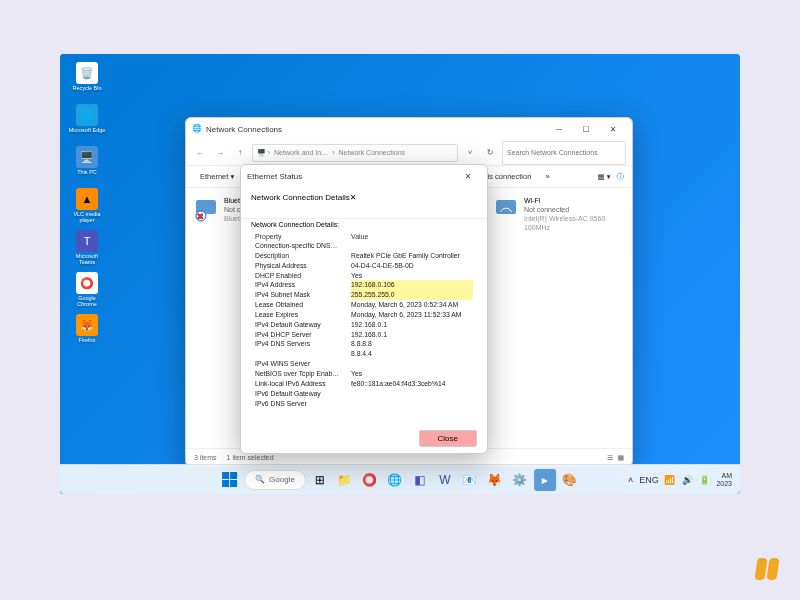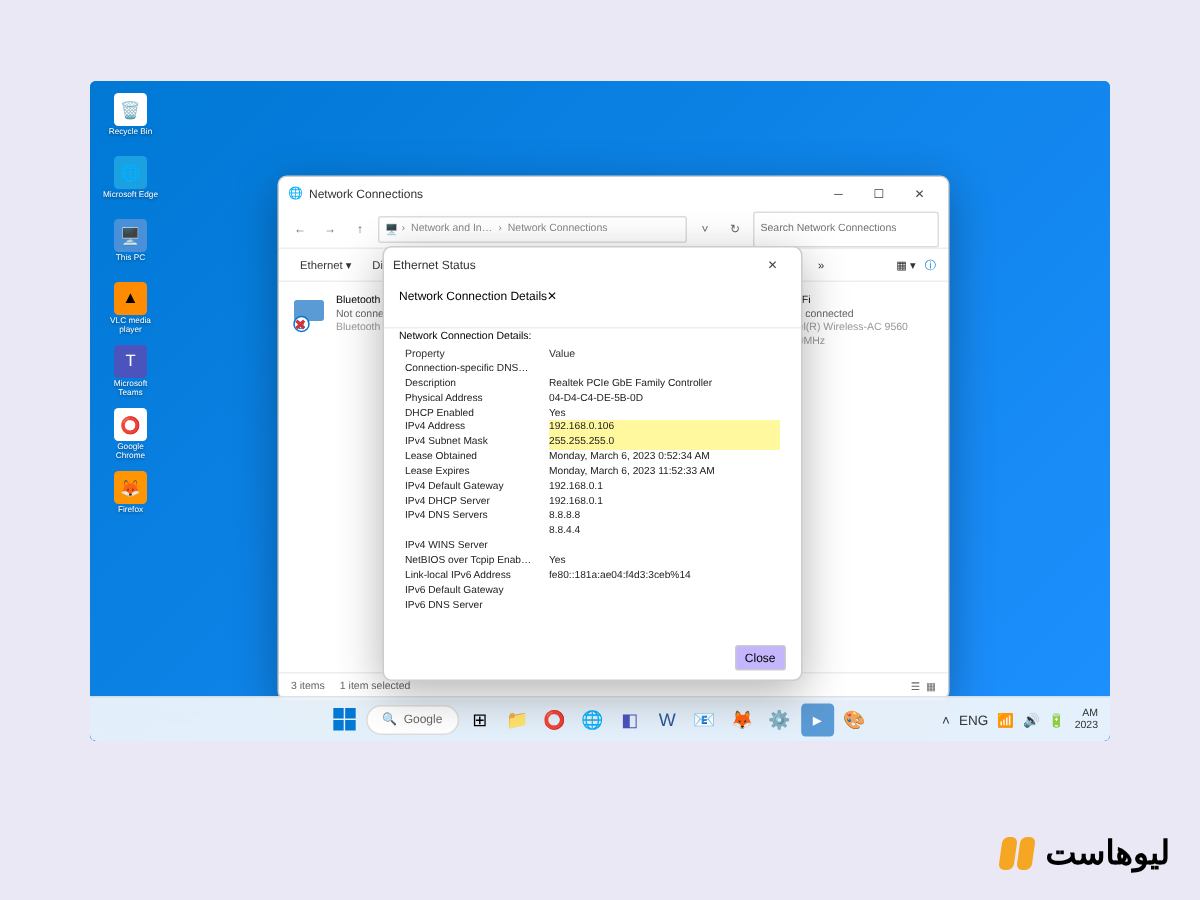--- a/index.html
+++ b/index.html
@@ -24,32 +24,32 @@
 .toolbar{height:22px;border-bottom:1px solid #eee;display:flex;align-items:center;padding:0 8px;gap:2px;font-size:7.5px;color:#333}
 .tbtn{padding:2px 6px;cursor:pointer;border-radius:2px}
 .tright{margin-left:auto;display:flex;align-items:center;gap:6px}
 .conns{display:flex;padding:8px;gap:12px}
 .conn{display:flex;gap:4px;width:130px}
 .conn-ico{width:26px;height:26px;position:relative}
 .conn-txt{font-size:7px;line-height:1.3}
 .conn-name{color:#000}.conn-st{color:#666}.conn-dev{color:#999}
 .statusbar{position:absolute;bottom:0;left:0;right:0;height:18px;border-top:1px solid #eee;display:flex;align-items:center;padding:0 8px;font-size:7px;color:#666;gap:10px}
 .sbr{margin-left:auto;display:flex;gap:4px}
-.w-status{left:195px;top:110px;width:280px;height:290px;z-index:5}
+.w-status{left:180px;top:110px;width:248px;height:290px;z-index:5}
 .w-status .titlebar{font-size:8px}
 .dlg-sub{font-size:8px;padding:6px 10px 2px;color:#000}
 .details{font-size:7px;padding:2px 10px;color:#000}
 .prop-hdr{display:flex;padding:3px 14px 1px;font-size:7px;color:#333}
 .prop-hdr div:first-child{width:96px}
 .props{padding:0 14px}
 .prow{display:flex;font-size:6.8px;color:#222;line-height:1.45}
 .prow .k{width:96px}.prow .v{flex:1}
 .hl{background:#fff89e}
 .dlg-btm{position:absolute;bottom:6px;right:10px}
-.btn{border:1px solid #ccc;background:#c4b5fd;font-size:8px;padding:3px 6px;border-radius:2px;cursor:pointer}
+.btn{border:1px solid #ccc;background:#fca5a5;font-size:8px;padding:3px 18px;border-radius:2px;cursor:pointer}
 .taskbar{position:absolute;bottom:0;left:0;right:0;height:30px;background:rgba(245,248,252,.92);backdrop-filter:blur(10px);display:flex;align-items:center;border-top:1px solid rgba(0,0,0,.08)}
 .tb-center{position:absolute;left:50%;transform:translateX(-50%);display:flex;align-items:center;gap:3px}
 .tb-ico{width:22px;height:22px;border-radius:3px;display:flex;align-items:center;justify-content:center;cursor:pointer;font-size:12px}
 .tb-search{display:flex;align-items:center;background:#fff;border-radius:12px;padding:2px 10px;font-size:8px;color:#666;gap:4px;height:20px;border:1px solid #ddd}
 .tray{margin-left:auto;display:flex;align-items:center;gap:6px;padding-right:8px;font-size:7px;color:#333}
 .tray-ico{font-size:9px}
 .clock{text-align:right;line-height:1.1}
 .watermark{position:absolute;right:20px;bottom:18px;display:flex;align-items:center;gap:6px;font-size:22px;font-weight:700;color:#000;direction:rtl}
 .wm-ico{width:26px;height:26px;position:relative}
 .wm-ico::before,.wm-ico::after{content:'';position:absolute;border-radius:4px}
@@ -288,15 +288,14 @@
         <div class="clock">
           <div>AM</div>
           <div>2023</div>
         </div>
       </div>
     </div>
   </div>
 </div>
 
 <div class="watermark">
-  <span>لیوهاست</span>
   <div class="wm-ico"></div>
 </div>
 
 </body></html>

